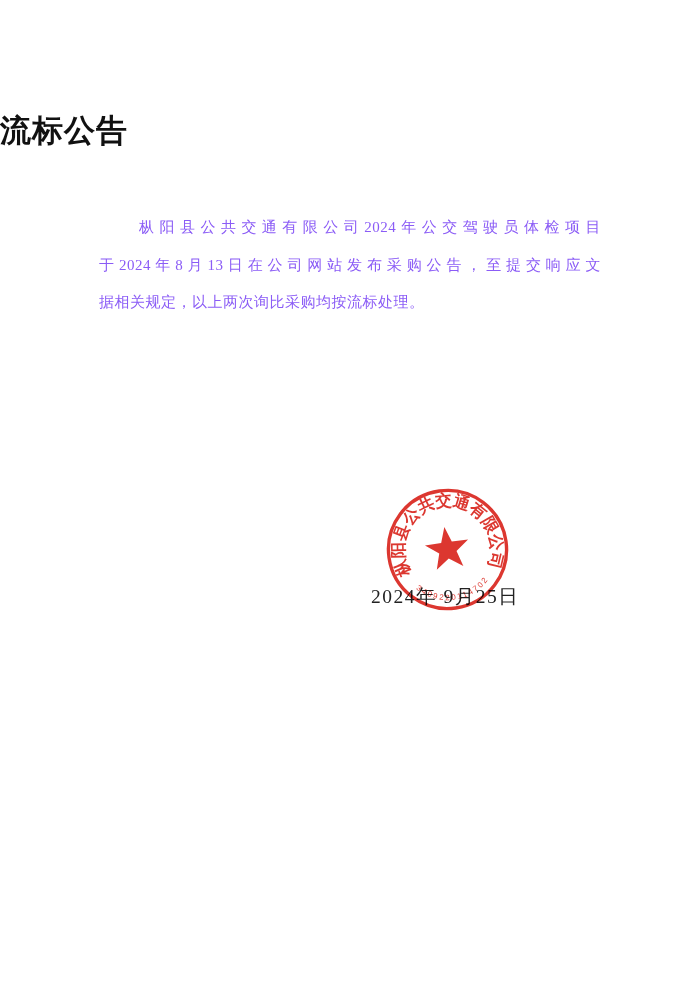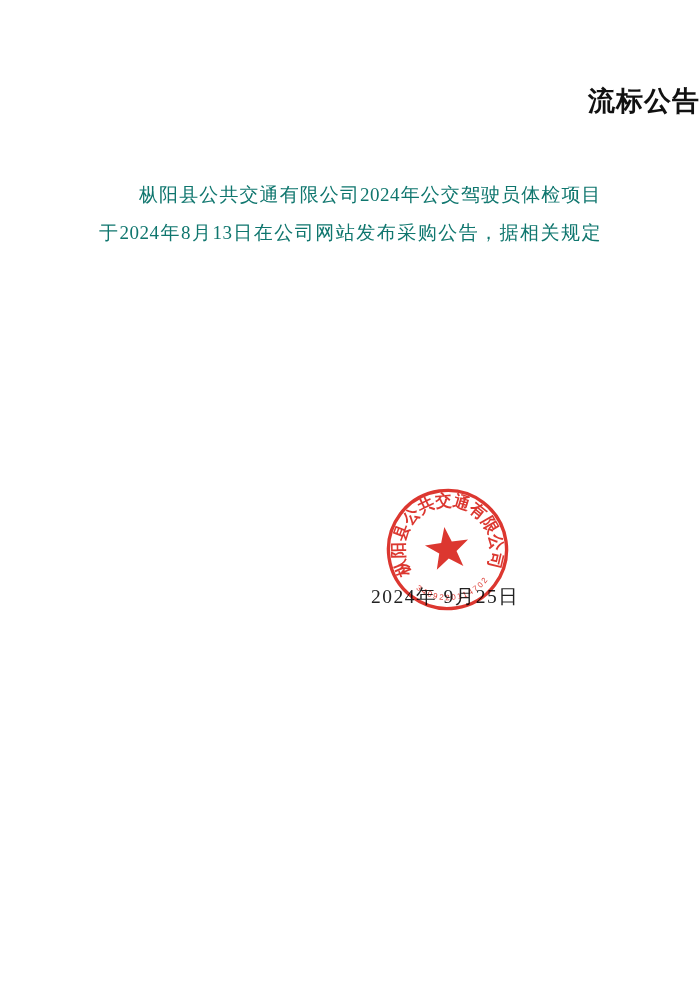--- a/index.html
+++ b/index.html
@@ -7,32 +7,32 @@
   .page {
     position: relative;
     width: 700px;
     height: 990px;
     background: #ffffff;
     overflow: hidden;
     font-family: "Liberation Serif", serif;
     color: #1a1a1a;
   }
   .doc-title {
-    margin-top: 83px;
-    text-align: right;
+    margin-top: 110px;
+    text-align: left;
     font-family: "Liberation Sans", sans-serif;
     font-weight: bold;
-    font-size: 27px;
+    font-size: 31px;
     letter-spacing: 1px;
     color: #111111;
   }
   .doc-body {
     margin: 57px 99px 0 99px;
-    font-size: 19px;
-    color: #0f766e;
+    font-size: 15px;
+    color: #8b5cf6;
   }
   .body-line {
     line-height: 37.5px;
     text-align: justify;
     text-align-last: justify;
     letter-spacing: 0.5px;
     white-space: nowrap;
   }
   .body-line.first { text-indent: 40px; }
   .body-line.last  { text-align-last: left; white-space: normal; }
@@ -66,21 +66,22 @@
 </style>
 </head>
 <body>
 
 <div class="page">
 
   <div class="doc-title">流标公告</div>
 
   <div class="doc-body">
     <div class="body-line first">枞阳县公共交通有限公司2024年公交驾驶员体检项目</div>
-    <div class="body-line">于2024年8月13日在公司网站发布采购公告，据相关规定</div>
+    <div class="body-line">于2024年8月13日在公司网站发布采购公告，至提交响应文</div>
+    <div class="body-line last">据相关规定，以上两次询比采购均按流标处理。</div>
   </div>
 
   <div class="signature-date">2024年 9月25日</div>
 
   <div class="seal-wrap">
     <svg viewBox="-65 -65 130 130" xmlns="http://www.w3.org/2000/svg">
       <defs>
         <path id="sealTopArc" d="M -39.9 18.6 A 44 44 0 1 1 39.9 18.6" fill="none"></path>
         <path id="sealBottomArc" d="M -41.8 29.3 A 51 51 0 0 0 41.8 29.3" fill="none"></path>
       </defs>

